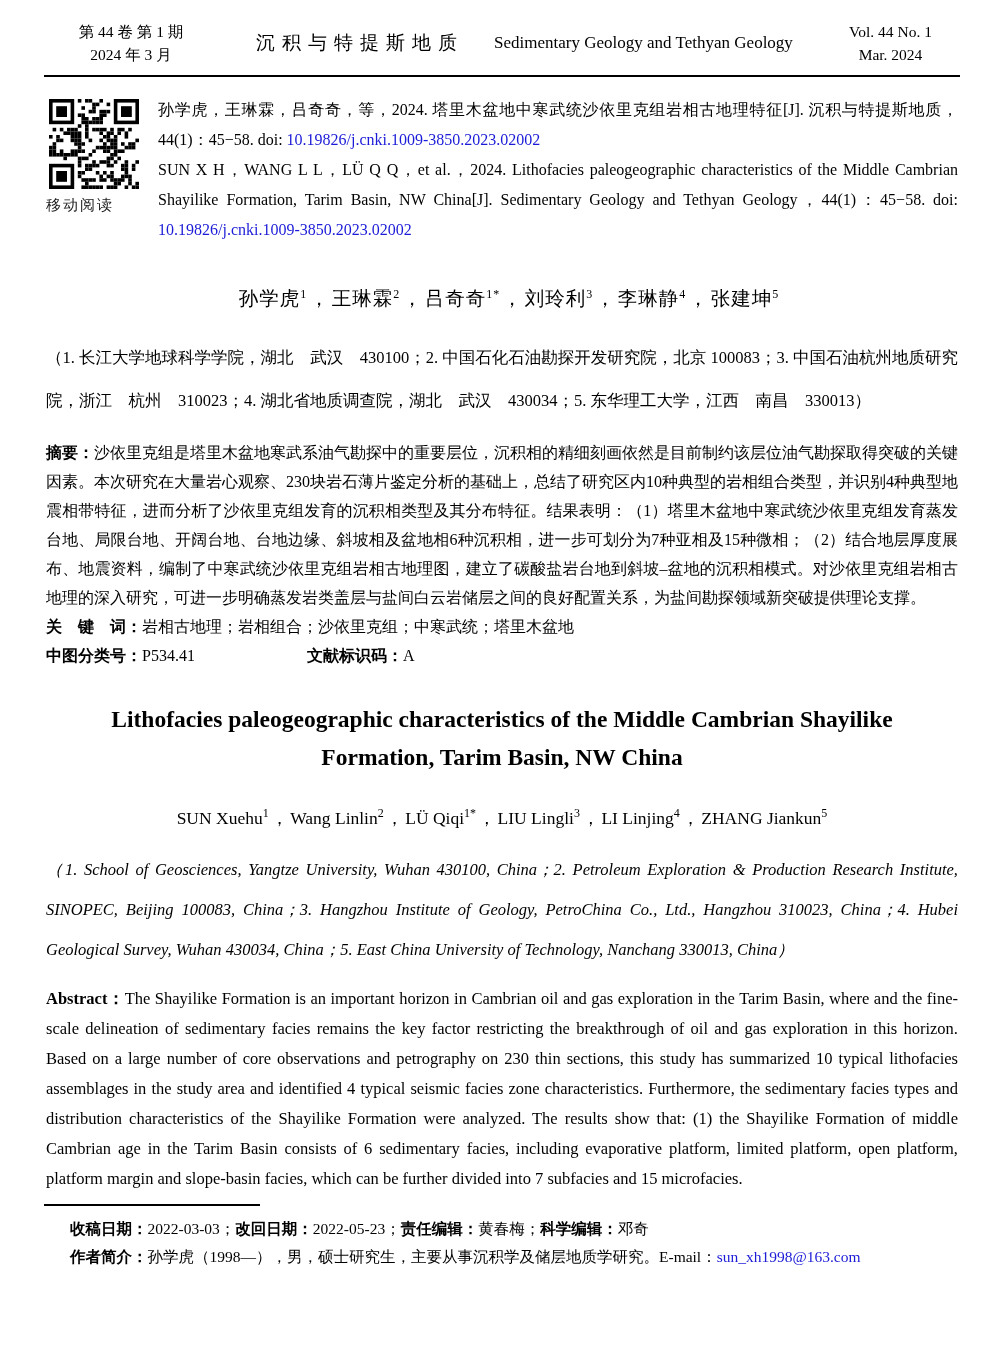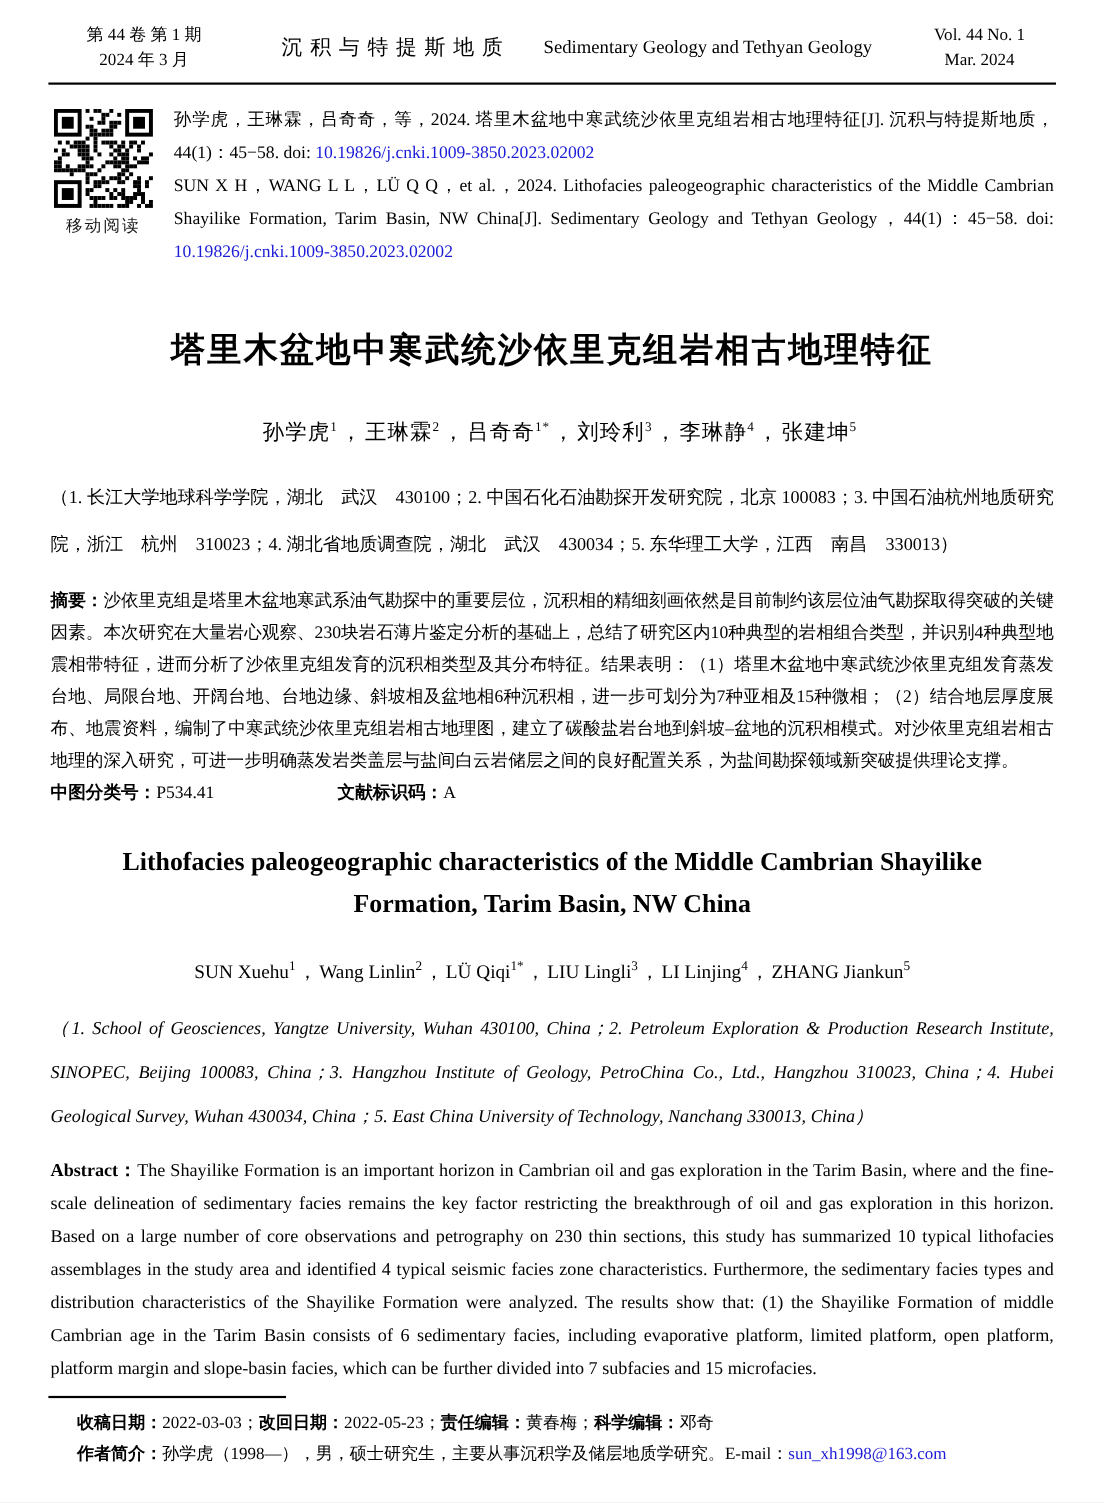--- a/index.html
+++ b/index.html
@@ -12,21 +12,21 @@
   
   .jheader{display:flex;align-items:center;margin:20px 46px 0;}
   .hdr-issue{width:170px;text-align:center;font-size:15.5px;line-height:23px;}
   .hdr-cn{font-size:19px;letter-spacing:7px;white-space:nowrap;margin-left:40px;
           font-family:"Liberation Serif","DejaVu Serif",serif;}
   .hdr-en{flex:1;text-align:center;font-size:17px;white-space:nowrap;}
   .hdr-vol{width:135px;text-align:center;font-size:15.5px;line-height:23px;}
   .hdr-rule{border-top:2.5px solid #000;margin:9px 44px 0;}
   
   .citation{display:flex;margin:18px 46px 0;gap:16px;}
-  .qr-wrap{width:96px;flex:0 0 96px;text-align:center;padding-top:4px;}
+  .qr-wrap{width:96px;flex:0 0 96px;padding-top:4px;}
   .qr-wrap svg{width:90px;height:90px;display:block;margin:0 auto;}
   .qr-cap{font-size:15px;margin-top:7px;letter-spacing:2px;color:#1a1a1a;}
   .cite-text{flex:1;font-size:16px;line-height:30px;text-align:justify;}
   .cite-text p{margin:0;}
   a.doi,a.mail{color:var(--link,#1b1bd8);text-decoration:none;cursor:pointer;}
   
   .title-cn{
     text-align:center;font-family:"Liberation Sans","DejaVu Sans",sans-serif;
     font-size:31px;font-weight:700;letter-spacing:2px;margin:52px 30px 0;
   }
@@ -283,30 +283,30 @@
           </g>
         </svg>
       <div class="qr-cap">移动阅读</div>
     </div>
     <div class="cite-text">
       <p><span>孙学虎，王琳霖，吕奇奇，等，2024. 塔里木盆地中寒武统沙依里克组岩相古地理特征[J]. 沉积与特提斯地质，44(1)：45−58. doi: </span><a class="doi">10.19826/j.cnki.1009-3850.2023.02002</a></p>
       <p><span>SUN X H，WANG L L，LÜ Q Q，et al.，2024. Lithofacies paleogeographic characteristics of the Middle Cambrian Shayilike Formation, Tarim Basin, NW China[J]. Sedimentary Geology and Tethyan Geology，44(1)：45−58. doi: </span><a class="doi">10.19826/j.cnki.1009-3850.2023.02002</a></p>
     </div>
   </section>
 
-  <h1 class="title-cn">塔里木盆地中寒武统沙依里克组岩相古地理特征</h1>
 
   <div class="authors-cn">
     <span><span>孙学虎</span><sup>1</sup></span><span class="au-sep">，</span><span><span>王琳霖</span><sup>2</sup></span><span class="au-sep">，</span><span><span>吕奇奇</span><sup>1*</sup></span><span class="au-sep">，</span><span><span>刘玲利</span><sup>3</sup></span><span class="au-sep">，</span><span><span>李琳静</span><sup>4</sup></span><span class="au-sep">，</span><span><span>张建坤</span><sup>5</sup></span>
   </div>
 
   <p class="affil-cn">（1. 长江大学地球科学学院，湖北　武汉　430100；2. 中国石化石油勘探开发研究院，北京 100083；3. 中国石油杭州地质研究院，浙江　杭州　310023；4. 湖北省地质调查院，湖北　武汉　430034；5. 东华理工大学，江西　南昌　330013）</p>
 
   <p class="abstract-cn"><span class="blbl">摘要：</span><span>沙依里克组是塔里木盆地寒武系油气勘探中的重要层位，沉积相的精细刻画依然是目前制约该层位油气勘探取得突破的关键因素。本次研究在大量岩心观察、230块岩石薄片鉴定分析的基础上，总结了研究区内10种典型的岩相组合类型，并识别4种典型地震相带特征，进而分析了沙依里克组发育的沉积相类型及其分布特征。结果表明：（1）塔里木盆地中寒武统沙依里克组发育蒸发台地、局限台地、开阔台地、台地边缘、斜坡相及盆地相6种沉积相，进一步可划分为7种亚相及15种微相；（2）结合地层厚度展布、地震资料，编制了中寒武统沙依里克组岩相古地理图，建立了碳酸盐岩台地到斜坡–盆地的沉积相模式。对沙依里克组岩相古地理的深入研究，可进一步明确蒸发岩类盖层与盐间白云岩储层之间的良好配置关系，为盐间勘探领域新突破提供理论支撑。</span></p>
 
+  <p class="kw"><span class="blbl">关　键　词：</span><span>岩相古地理；岩相组合；沙依里克组；中寒武统；塔里木盆地</span></p>
 
   <p class="clc"><span class="blbl">中图分类号：</span><span>P534.41</span><span class="blbl doc-lbl">文献标识码：</span><span>A</span></p>
 
   <h2 class="title-en">Lithofacies paleogeographic characteristics of the Middle Cambrian Shayilike Formation, Tarim Basin, NW China</h2>
 
   <div class="authors-en">
     <span><span>SUN Xuehu</span><sup>1</sup></span><span class="au-sep">，</span><span><span>Wang Linlin</span><sup>2</sup></span><span class="au-sep">，</span><span><span>LÜ Qiqi</span><sup>1*</sup></span><span class="au-sep">，</span><span><span>LIU Lingli</span><sup>3</sup></span><span class="au-sep">，</span><span><span>LI Linjing</span><sup>4</sup></span><span class="au-sep">，</span><span><span>ZHANG Jiankun</span><sup>5</sup></span>
   </div>
 
   <p class="affil-en">（1.  School of Geosciences, Yangtze University, Wuhan 430100, China；2.  Petroleum Exploration &amp; Production Research Institute, SINOPEC, Beijing 100083, China；3.  Hangzhou Institute of Geology, PetroChina Co., Ltd., Hangzhou 310023, China；4.  Hubei Geological Survey, Wuhan 430034, China；5.  East China University of Technology, Nanchang 330013, China）</p>

